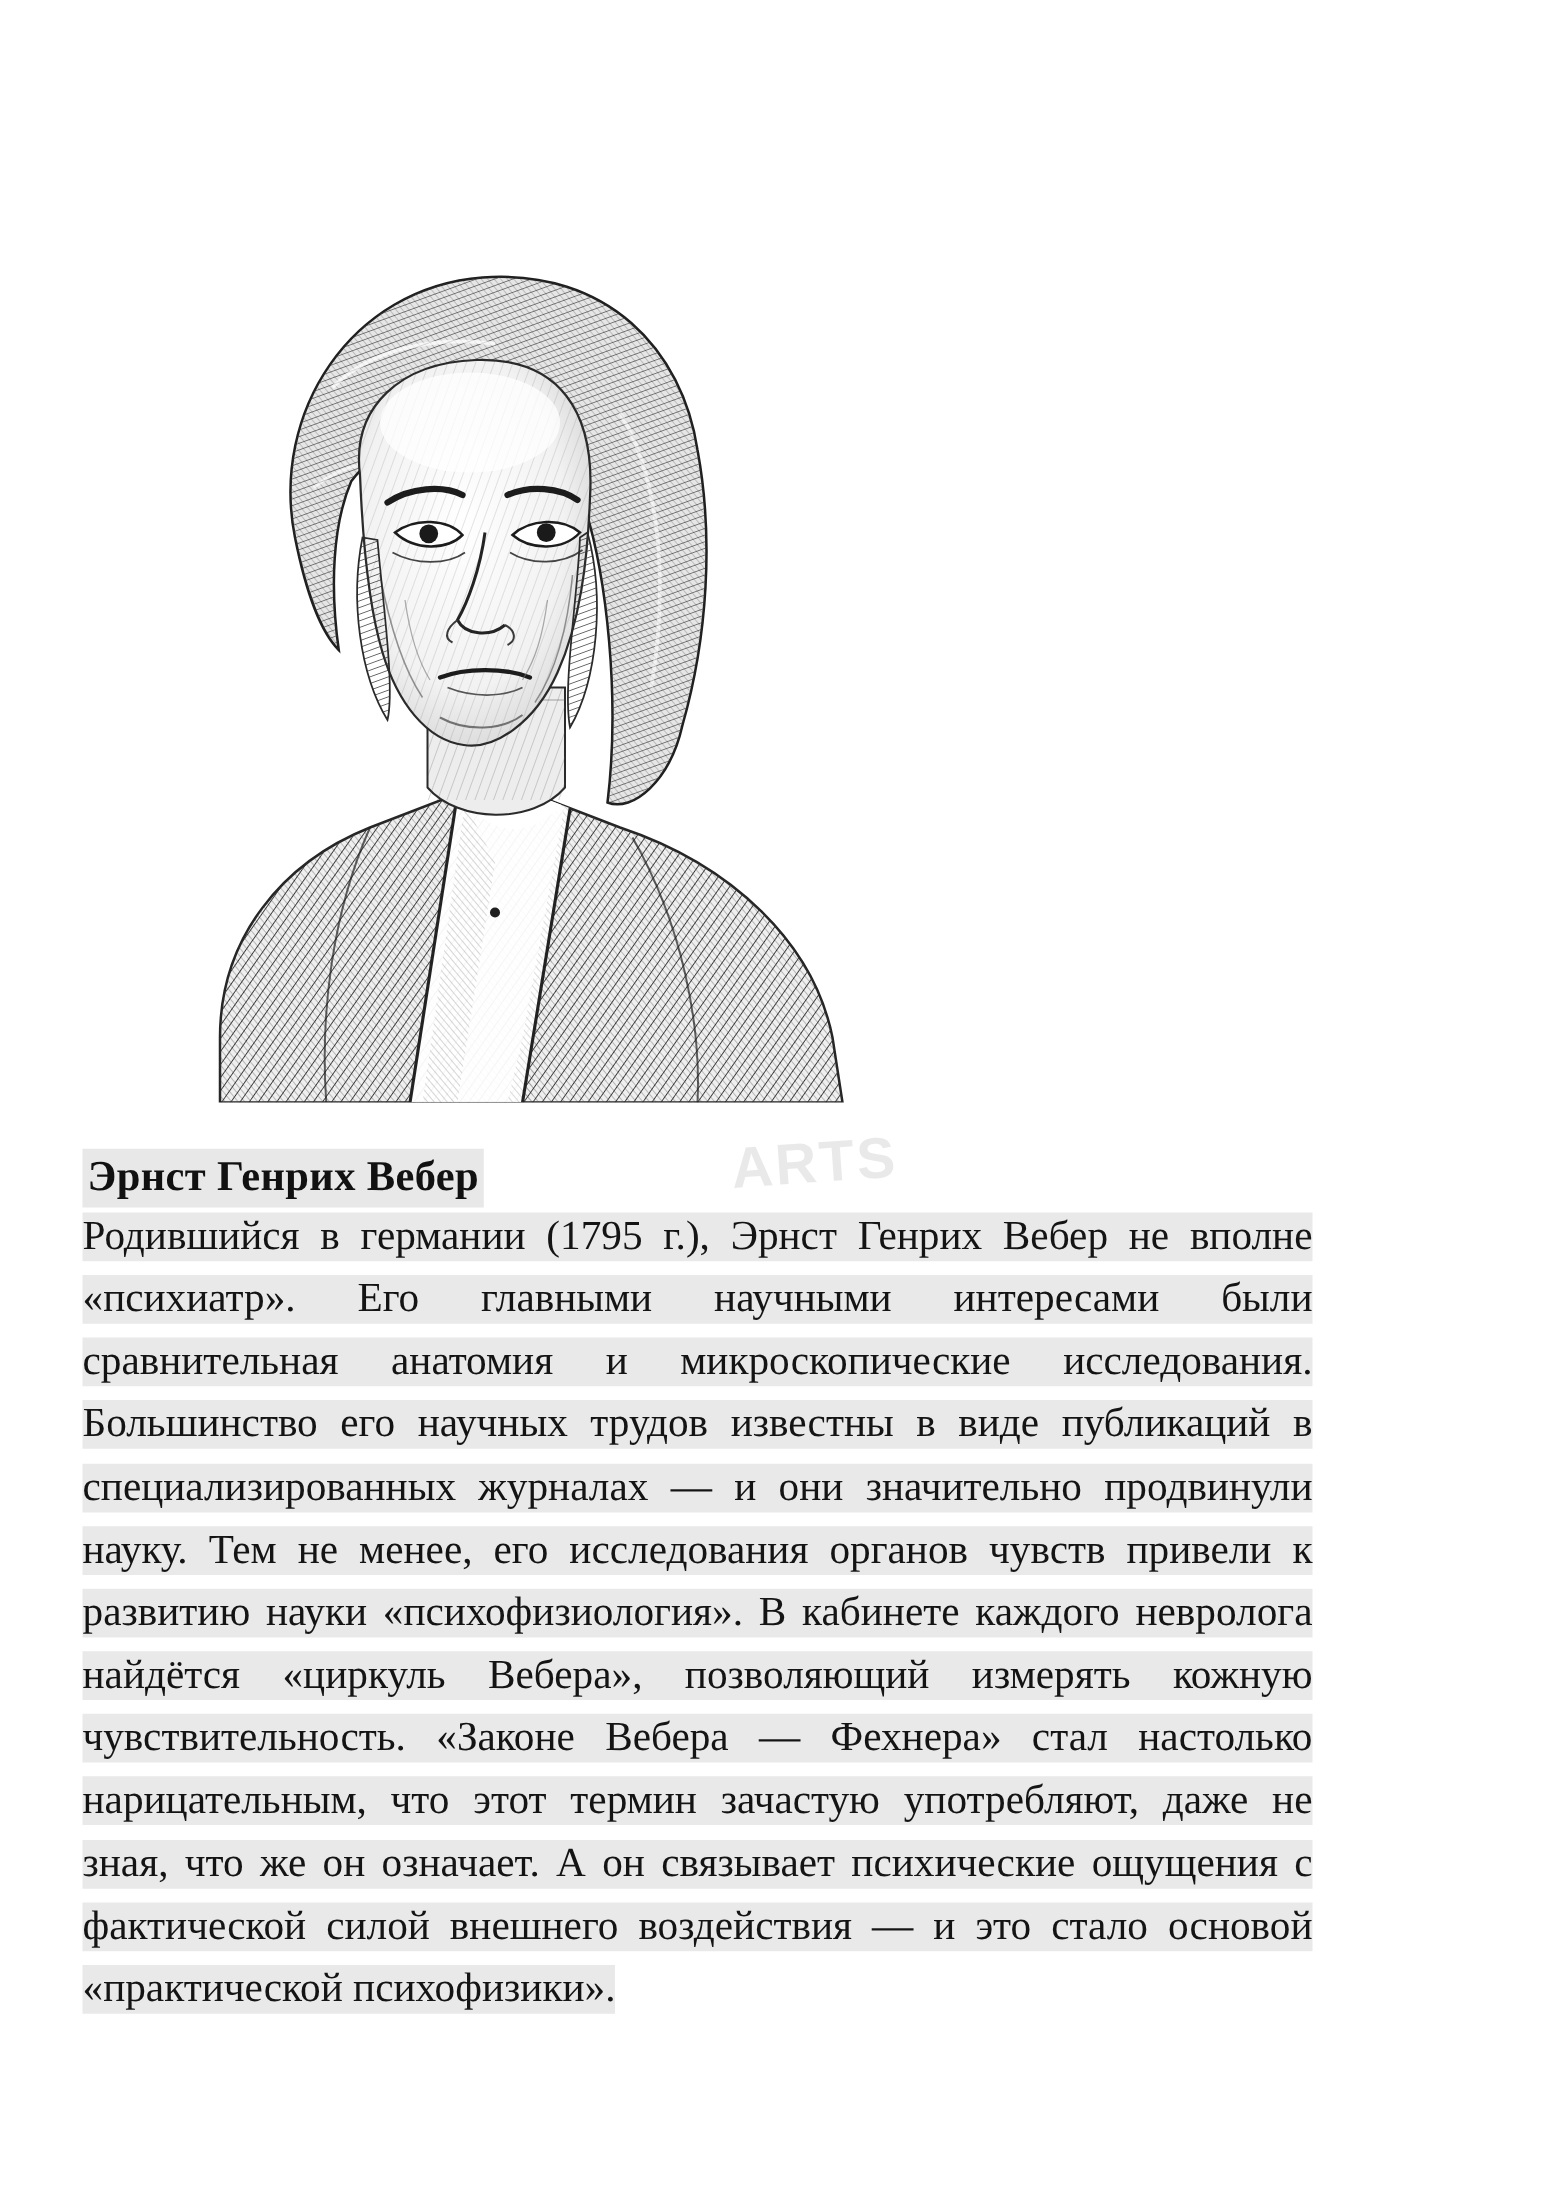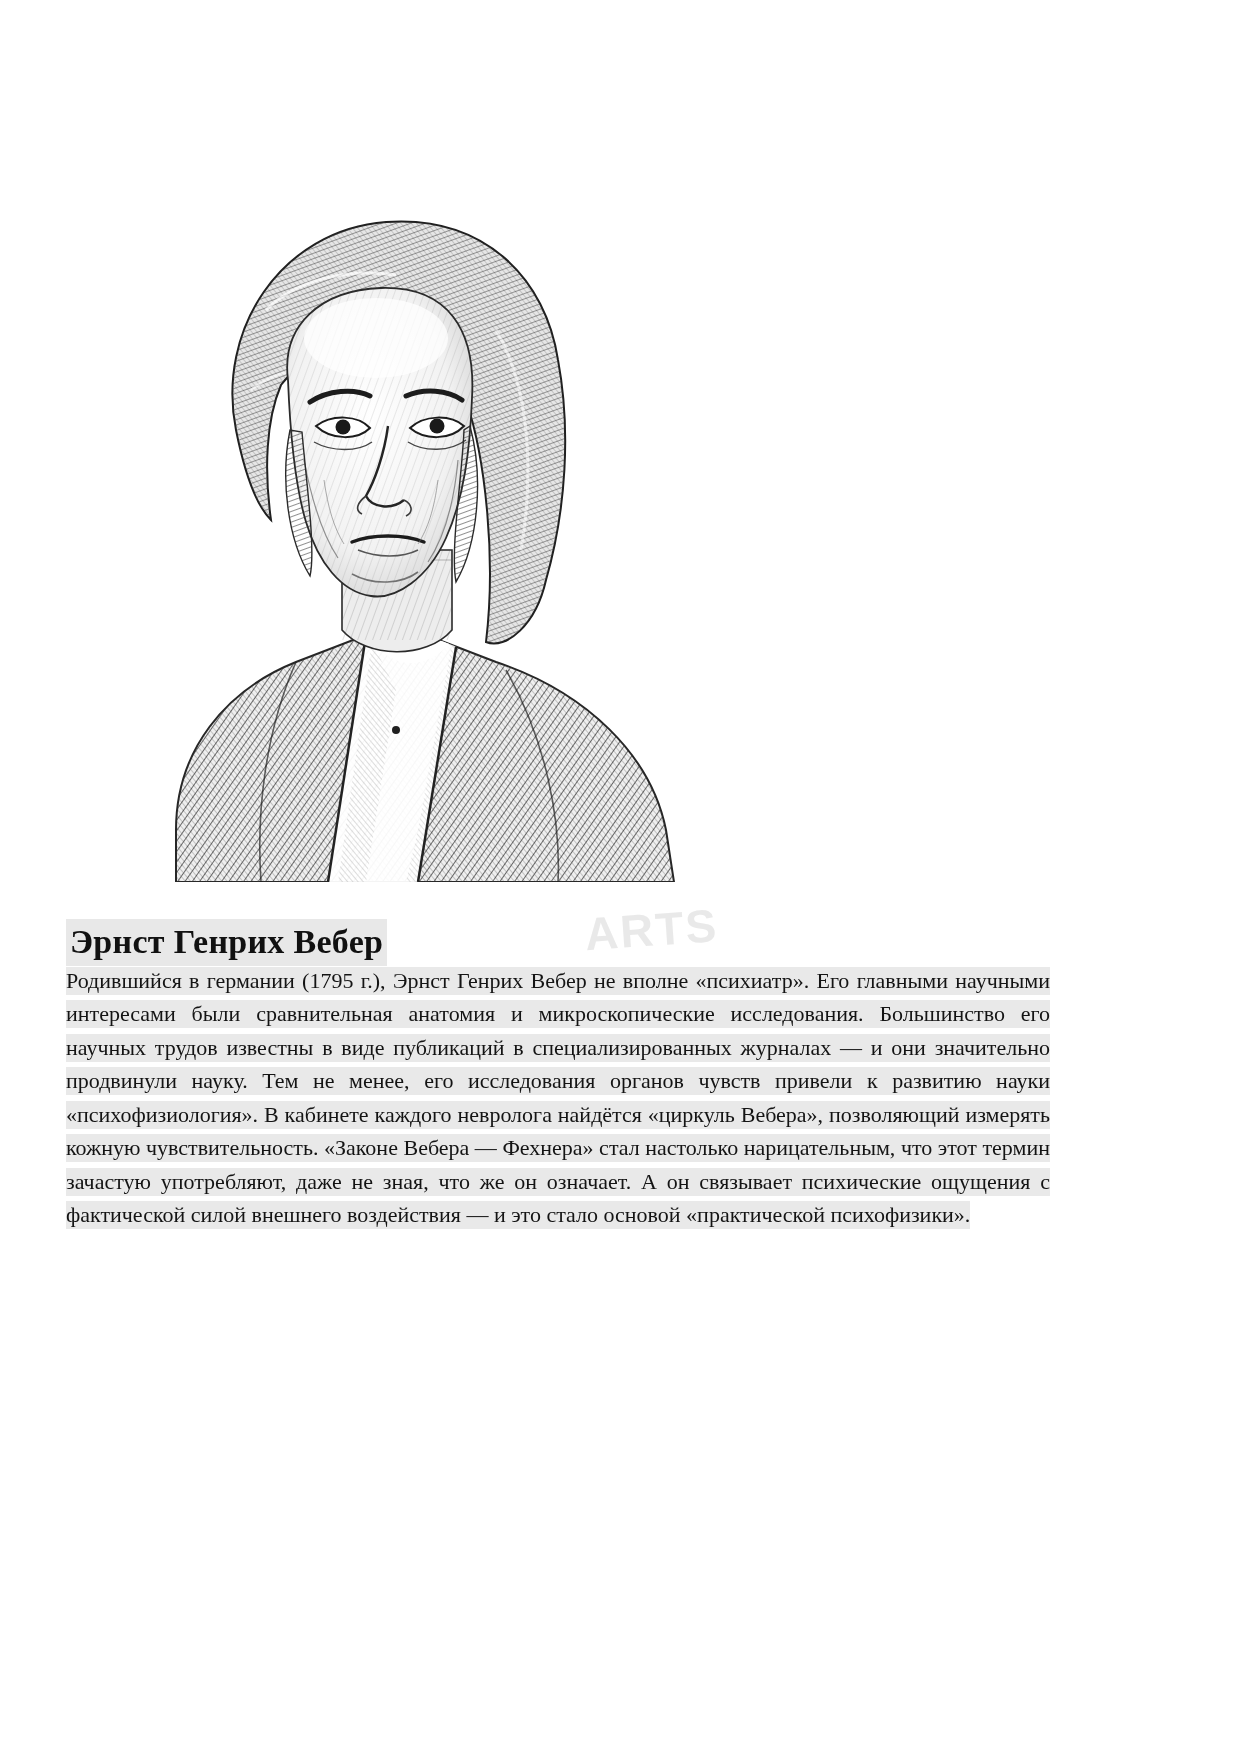--- a/index.html
+++ b/index.html
@@ -44,21 +44,21 @@
     display: inline-block;
     padding: 2px 4px 4px 4px;
     line-height: 1.22;
     color: #111111;
   }
   .body-text {
     position: absolute;
     left: 66px;
     top: 964px;
     width: 984px;
-    font-size: 22px;
+    font-size: 33px;
     line-height: 1.52;
     text-align: justify;
     text-justify: inter-word;
     color: #141414;
     hyphens: none;
   }
   .body-text .hl {
     background: #e9e9e9;
     box-decoration-break: clone;
     -webkit-box-decoration-break: clone;

